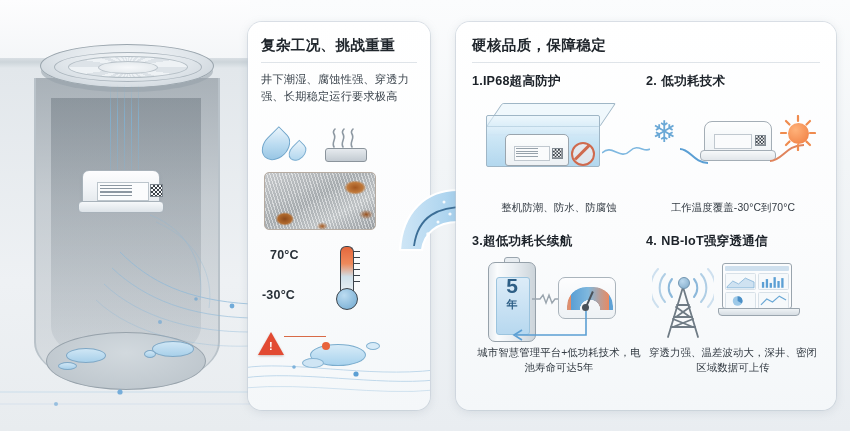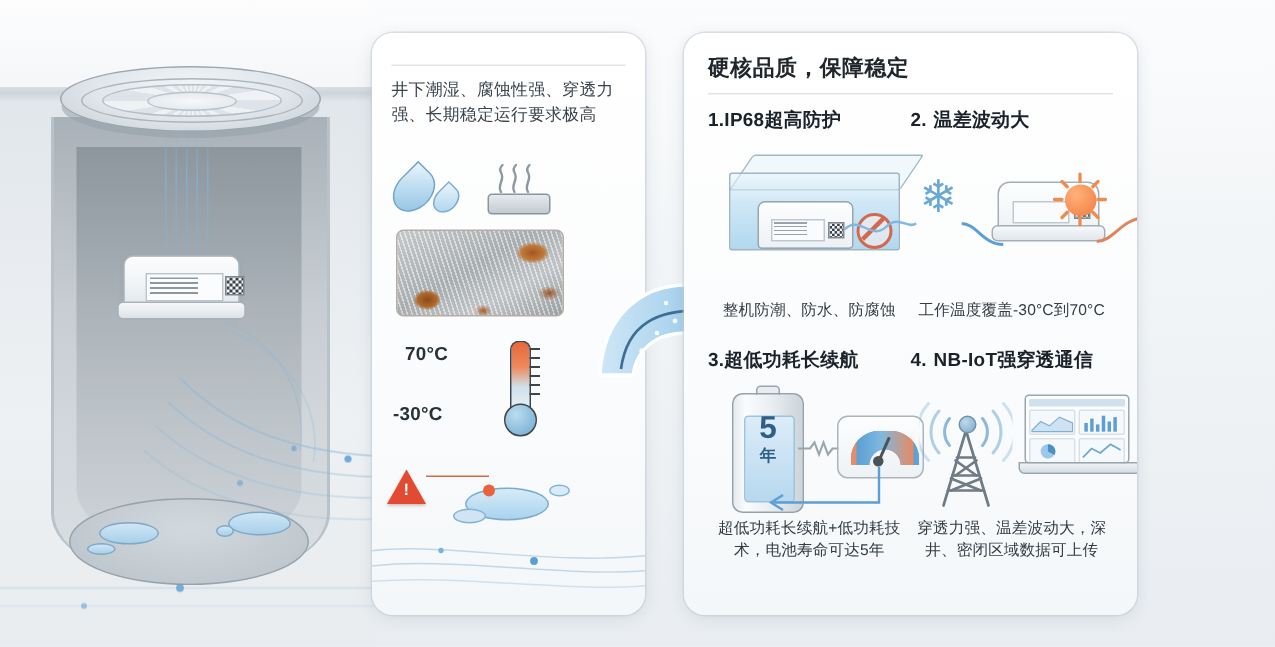--- a/index.html
+++ b/index.html
@@ -61,21 +61,21 @@
 
   
   .flow{position:absolute;left:0;top:0;width:100%;height:100%;pointer-events:none;}
 
   
   .panel{position:absolute;border-radius:14px;
     background:linear-gradient(180deg,#ffffff 0%,#fbfcfd 55%,#f4f7f9 100%);
     box-shadow:0 2px 10px rgba(130,145,160,.22),0 0 0 1px rgba(200,210,218,.55);
     overflow:hidden;}
   .panel-left{left:248px;top:22px;width:182px;height:388px;}
-  .panel-right{left:456px;top:22px;width:302px;height:388px;}
+  .panel-right{left:456px;top:22px;width:380px;height:388px;}
 
   .ptitle{font-size:14.5px;font-weight:bold;color:#20262c;letter-spacing:.4px;}
   .pdivider{height:1px;background:#dfe4e9;margin:7px 0 8px 0;}
   .pdesc{font-size:11.2px;line-height:1.55;color:#3b444d;letter-spacing:.2px;}
 
   
   .lp-pad{padding:14px 13px 0 13px;}
   .icon-row{display:flex;align-items:flex-end;gap:20px;margin:12px 0 0 16px;height:44px;}
   .drop-big{width:22px;height:30px;border-radius:0 50% 50% 50%;transform:rotate(45deg);
     background:linear-gradient(135deg,#eaf4fb 0%,#bcdcf1 45%,#8dbfe0 100%);
@@ -261,20 +261,21 @@
         <circle cx="196" cy="299" r="1.8" opacity=".6"></circle>
         <circle cx="160" cy="322" r="2" opacity=".55"></circle>
         <circle cx="120" cy="392" r="2.6" opacity=".8"></circle>
         <circle cx="56" cy="404" r="2" opacity=".55"></circle>
       </g>
     </svg>
   </div>
 
   <div class="panel panel-left">
     <div class="lp-pad">
+      <div class="ptitle">复杂工况、挑战重重</div>
       <div class="pdivider"></div>
       <div class="pdesc">井下潮湿、腐蚀性强、穿透力强、长期稳定运行要求极高</div>
     </div>
 
     <div class="icon-row">
       <div style="display:flex;align-items:flex-end;">
         <div class="drop-big"></div>
         <div class="drop-sm"></div>
       </div>
       <div class="hotplate">
@@ -371,21 +372,21 @@
             <svg style="position:absolute;right:-4px;top:44px;width:48px;height:26px" viewBox="0 0 48 26">
               <path d="M0,14 C10,4 18,22 28,12 C36,4 42,14 48,10" fill="none" stroke="#7fb8e0" stroke-width="1.6"></path>
             </svg>
           </div>
           <div class="ccap">整机防潮、防水、防腐蚀</div>
         </div>
 
         <div class="cell">
           <div>
             <span class="cnum">2.</span>
-            <span class="cnum">温差波动大</span>
+            <span class="cnum">低功耗技术</span>
           </div>
           <div class="art">
             <div class="snow">❄</div>
             <svg style="position:absolute;left:34px;top:50px;width:28px;height:22px" viewBox="0 0 28 22">
               <path d="M0,4 C10,4 14,18 28,18" fill="none" stroke="#5b9fd4" stroke-width="2"></path>
             </svg>
             <div class="wdev">
               <div class="wdev-b">
                 <div class="wdev-lab"></div>
                 <div class="wdev-qr"></div>
@@ -435,21 +436,21 @@
             <div class="gauge">
               <div class="g-arc"></div>
               <div class="g-needle"></div>
               <div class="g-hub"></div>
             </div>
             <svg style="position:absolute;left:34px;top:56px;width:92px;height:34px" viewBox="0 0 92 34">
               <path d="M80,0 L80,24 L10,24" fill="none" stroke="#5b9fd4" stroke-width="1.6"></path>
               <path d="M16,19 L8,24 L16,29" fill="none" stroke="#5b9fd4" stroke-width="1.6"></path>
             </svg>
           </div>
-          <div class="ccap">超低功耗长续航+低功耗技术，电池寿命可达5年</div>
+          <div class="ccap">城市智慧管理平台+低功耗技术，电池寿命可达5年</div>
         </div>
 
         <div class="cell">
           <div>
             <span class="cnum">4.</span>
             <span class="cnum">NB-IoT强穿透通信</span>
           </div>
           <div class="art">
             <div class="tower">
               <svg viewBox="0 0 62 72">

